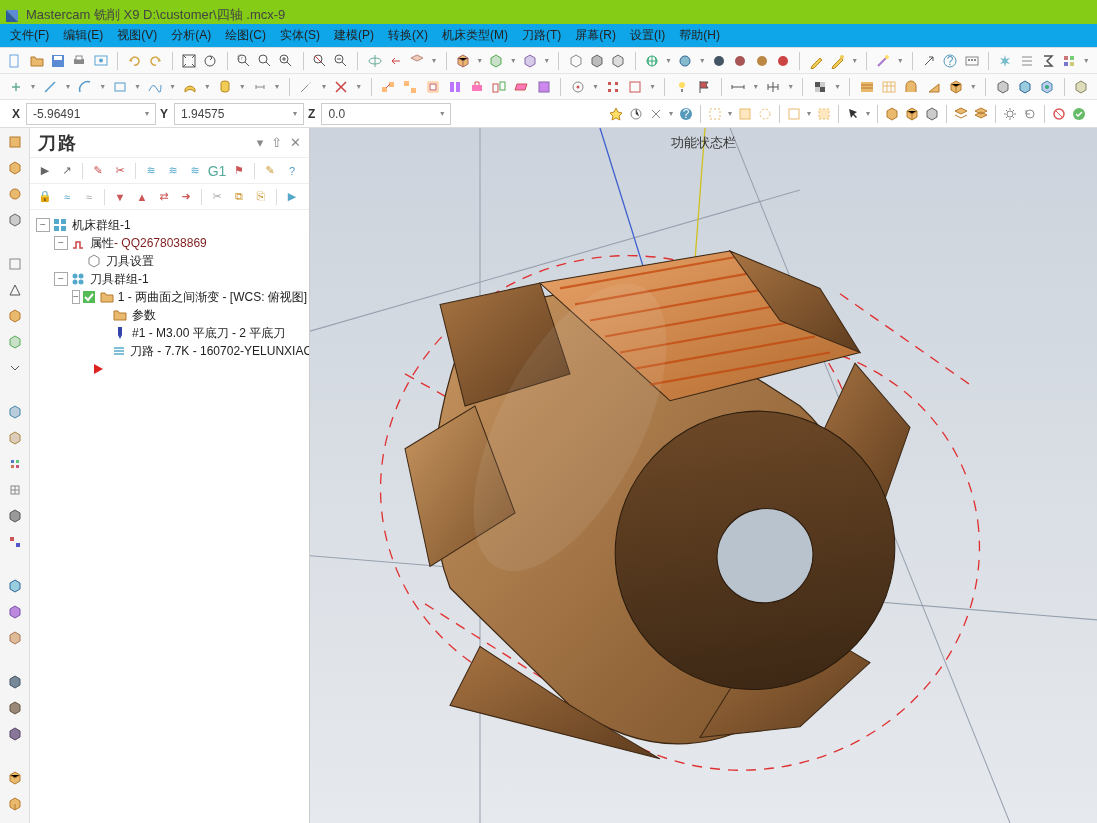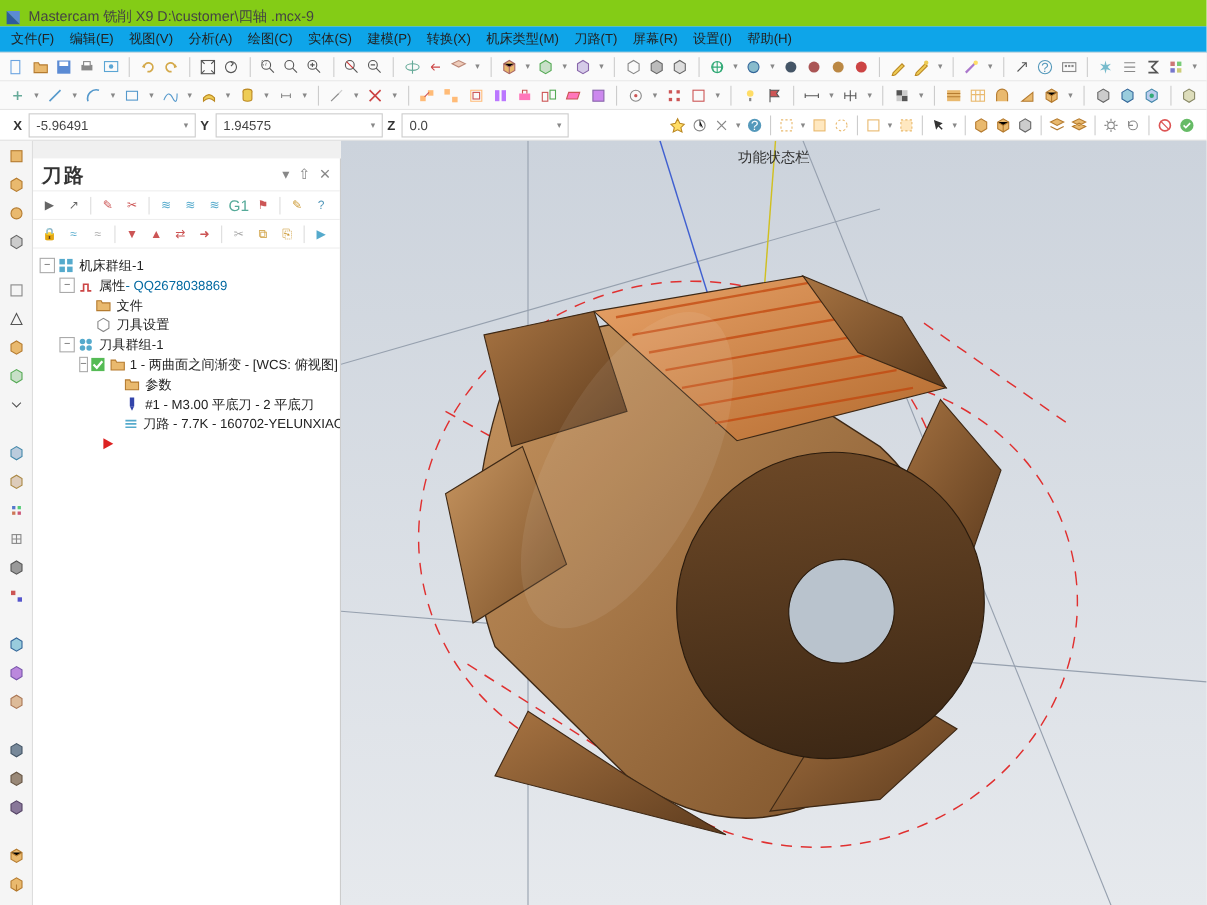--- a/index.html
+++ b/index.html
@@ -9,27 +9,27 @@
 .titlebar .title { color:#444; font-size:13px; }
 .menubar { height:24px; background:#0ea5e9; display:flex; align-items:center; padding:0 10px; gap:14px; border-bottom:1px solid #ddd; }
 .menubar .mi { color:#222; cursor:default; }
 .toolrow { height:26px; background:#fafafa; display:flex; align-items:center; padding:0 6px; gap:3px; border-bottom:1px solid #e5e5e5; }
 .tbtn { width:20px; height:20px; display:flex; align-items:center; justify-content:center; cursor:pointer; border-radius:2px; color:#555; }
 .tbtn svg { width:16px; height:16px; }
 .dd { width:10px; height:20px; display:flex; align-items:center; justify-content:center; color:#888; font-size:8px; cursor:pointer; }
 .sep { width:1px; height:18px; background:#ccc; margin:0 4px; }
 .coordrow { height:28px; background:#fff; display:flex; align-items:center; padding:0 8px; border-bottom:1px solid #ddd; }
 .coord-lbl { font-weight:bold; margin:0 6px 0 4px; color:#333; }
-.coord-in { width:152px; height:22px; border:1px solid #ccc; background:#fff; padding:0 6px; color:#444; display:flex; align-items:center; }
+.coord-in { width:130px; height:22px; border:1px solid #ccc; background:#fff; padding:0 6px; color:#444; display:flex; align-items:center; }
 .coord-in .ddl { margin-left:auto; font-size:8px; color:#888; }
 .mainrow { flex:1; display:flex; min-height:0; }
 .leftcol { width:30px; background:#f5f5f5; border-right:1px solid #ddd; display:flex; flex-direction:column; align-items:center; padding-top:4px; gap:6px; }
 .leftcol .vt { width:20px; height:20px; display:flex; align-items:center; justify-content:center; cursor:pointer; }
 .leftcol .spc { height:12px; }
-.panel { width:280px; background:#fff; border-right:1px solid #ccc; display:flex; flex-direction:column;margin-top:16px; }
+.panel { width:280px; background:#fff; border-right:1px solid #ccc; display:flex; flex-direction:column; }
 .panel-hdr { height:30px; display:flex; align-items:center; padding:0 8px; border-bottom:1px solid #eee; }
 .panel-hdr .ptitle { font-size:18px; font-weight:bold; color:#333; letter-spacing:2px; }
 .panel-hdr .pctrls { margin-left:auto; display:flex; gap:8px; color:#888; }
 .panel-hdr .pctrls span { cursor:pointer; font-size:13px; }
 .panel-tb { height:26px; display:flex; align-items:center; padding:0 6px; gap:4px; border-bottom:1px solid #eee; }
 .ptb { width:18px; height:18px; display:flex; align-items:center; justify-content:center; cursor:pointer; color:#666; font-size:11px; }
 .psep { width:1px; height:16px; background:#ddd; margin:0 2px; }
 .tree { flex:1; overflow:auto; padding:6px 4px; }
 .tnode { display:flex; align-items:center; height:18px; white-space:nowrap; color:#222; }
 .tw { width:14px; height:14px; display:inline-flex; align-items:center; justify-content:center; font-size:10px; color:#666; margin-right:2px; border:1px solid #aaa; line-height:1; }
@@ -856,29 +856,21 @@
         <span>机床群组-1</span>
       </div>
       <div class="tnode" style="padding-left:20px">
         <span class="tw">−</span>
         <span class="ti">
             <svg width="14" height="14" viewBox="0 0 14 14">
               <path d="M2 12h3V6h4v6h3" stroke="#c44" fill="none" stroke-width="1.5"></path>
             </svg>
           </span>
         <span>属性</span>
-        <span style="color:#0369a1"> - QQ2678038869</span>
-      </div>
-      <div class="tnode" style="padding-left:52px">
-        <span class="ti">
-            <svg width="14" height="14" viewBox="0 0 14 14">
-              <path d="M1 3h4l1 2h7v7H1z" fill="#e9b96e" stroke="#b57b2f"></path>
-            </svg>
-          </span>
-        <span>文件</span>
+        <span style="color:#7f1d1d"> - QQ2678038869</span>
       </div>
       <div class="tnode" style="padding-left:52px">
         <span class="ti">
             <svg width="14" height="14" viewBox="0 0 14 14">
               <path d="M2 4l5-3 5 3v6l-5 3-5-3z" fill="none" stroke="#888"></path>
             </svg>
           </span>
         <span>刀具设置</span>
       </div>
       <div class="tnode" style="padding-left:20px">

